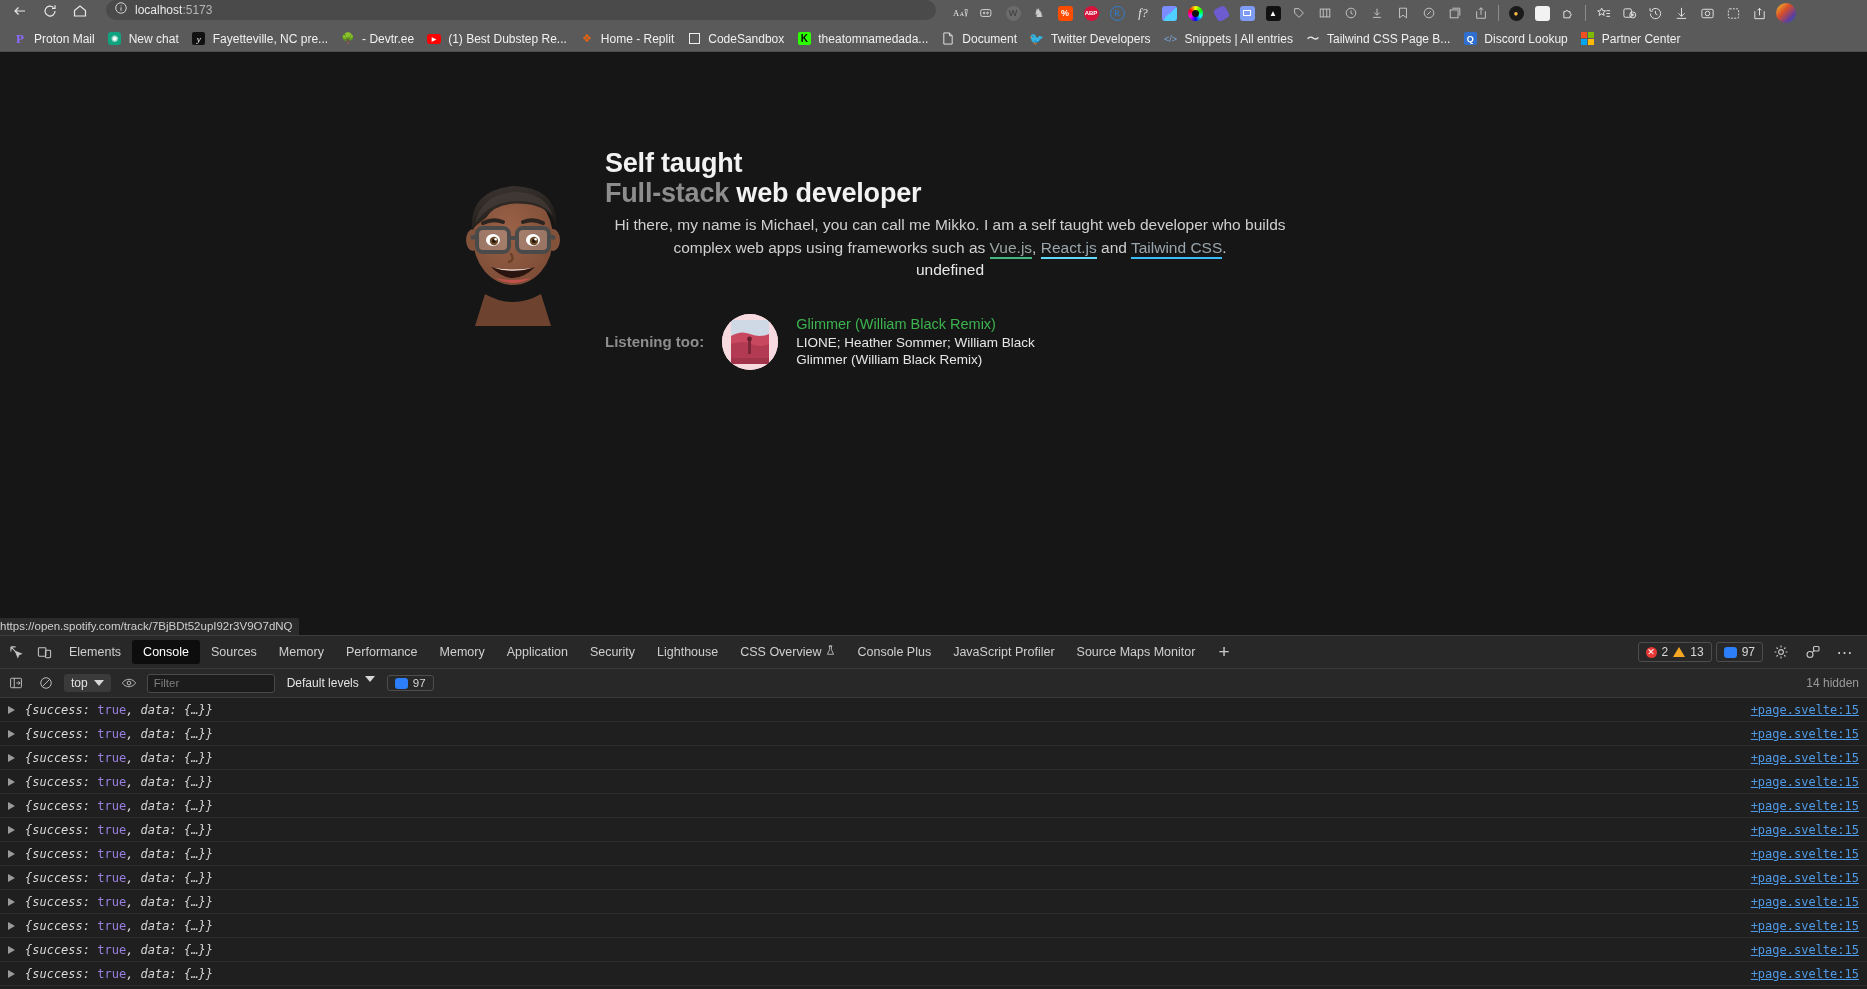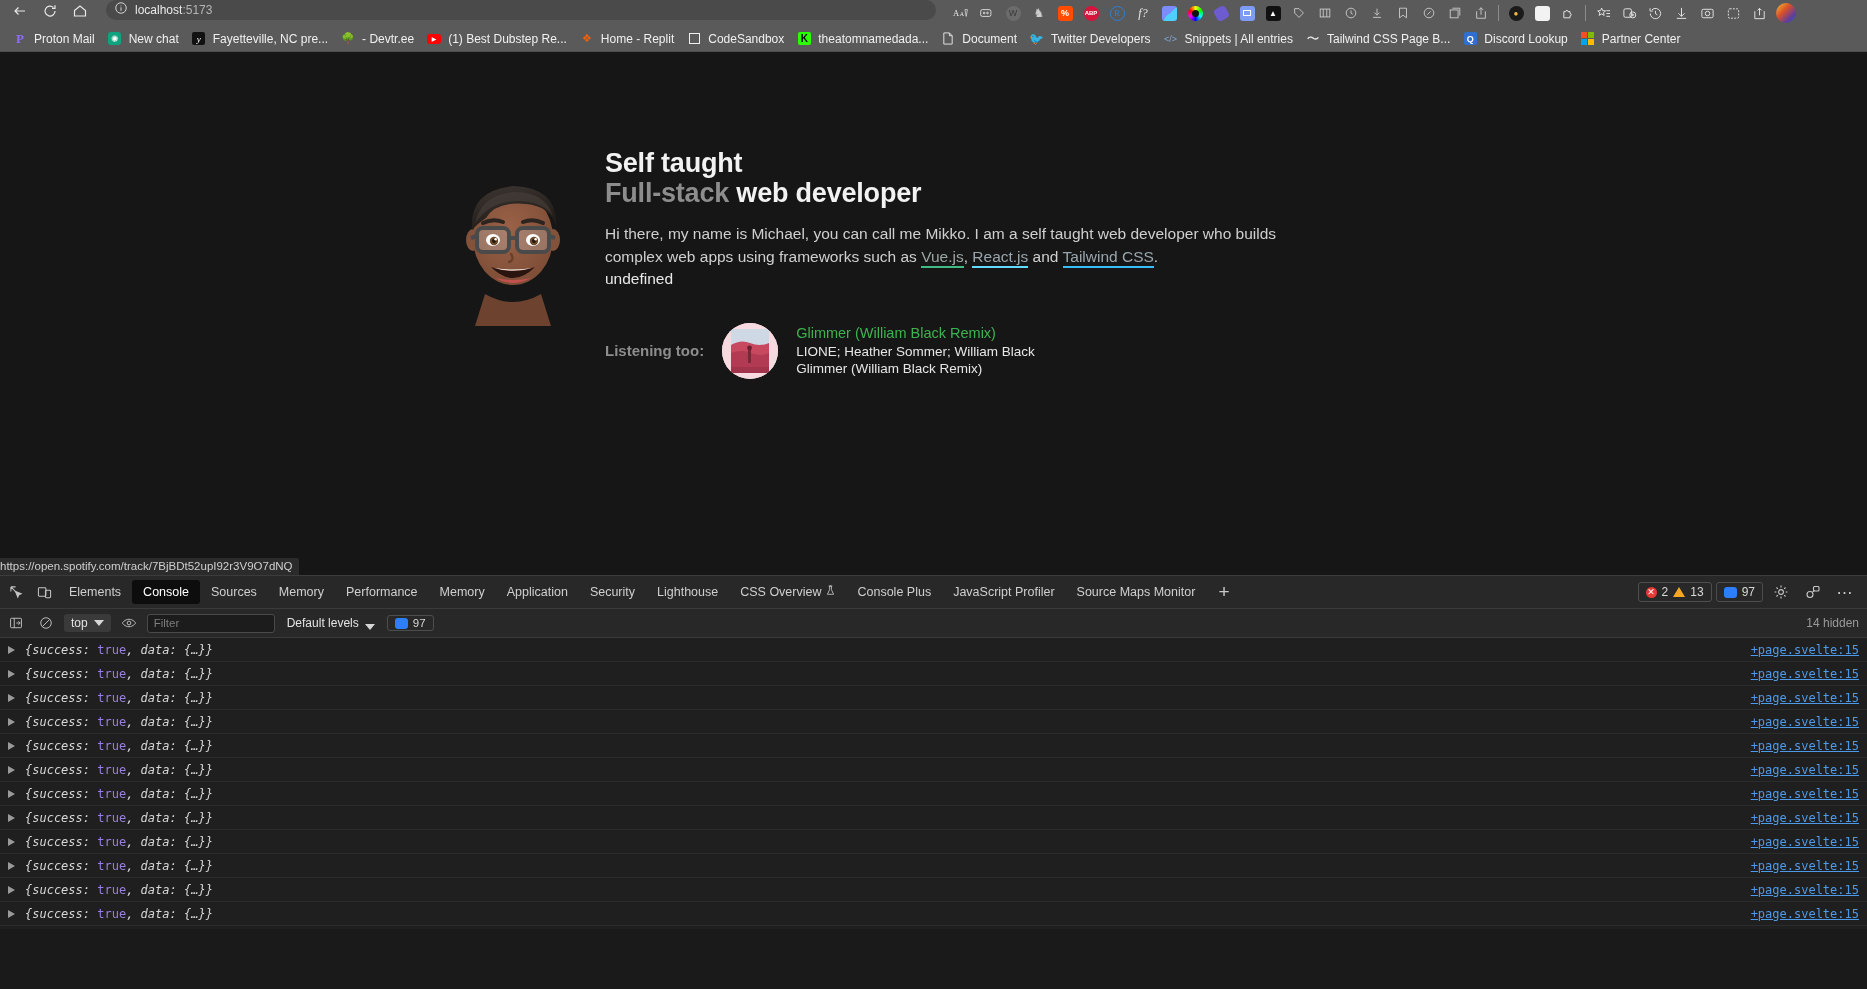--- a/index.html
+++ b/index.html
@@ -82,21 +82,21 @@
     border-radius: 3px;
     white-space: nowrap;
     flex: 0 0 auto;
   }
   .bm-label { font-size: 12px; color: #f0f0f0; }
   .bm-ico { width: 16px; height: 16px; display:flex; align-items:center; justify-content:center; flex:0 0 auto; font-size: 11px;}
   .fav-sq { width: 13px; height: 13px; border-radius: 2px; display:block; }
 
   
   .page {
-    height: 523px;
+    height: 583px;
     background: #161616;
     position: relative;
     overflow: hidden;
   }
   .hero {
     display: flex;
     align-items: flex-start;
     padding-top: 96px;
     padding-left: 455px;
     gap: 34px;
@@ -110,25 +110,26 @@
   .hero-text { max-width: 690px; }
   h1.title {
     font-size: 27px;
     line-height: 1.12;
     font-weight: bold;
     color: #f2f2f2;
     letter-spacing: -0.2px;
   }
   h1.title .dim { color: #8d8d8d; }
   .bio {
-    margin-top: 15px;
+    margin-top: 6px;
     font-size: 15.5px;
     line-height: 1.45;
     color: #cfcfcf;
     max-width: 690px;
+    text-align: center;
   }
   .lnk { text-decoration: none; padding-bottom: 1px; }
   .lnk.vue { color: #9aa6a0; border-bottom: 2px solid #42b883; }
   .lnk.react { color: #9aa6ad; border-bottom: 2px solid #61dafb; }
   .lnk.tw { color: #9aa6ad; border-bottom: 2px solid #38bdf8; }
   .undef { display:block; color:#e8e8e8; font-size:15.5px; }
 
   .listening {
     margin-top: 32px;
     display: flex;
@@ -247,21 +248,21 @@
     border: 1px solid #4a4a4a;
     border-radius: 3px;
     color: #e0e0e0;
     font-size: 11.5px;
     padding: 0 6px;
     font-family: "Liberation Sans", sans-serif;
     outline: none;
   }
   .filter-input::placeholder { color: #7d7d7d; }
   .levels {
-    display: flex; align-items: flex-end; gap: 6px;
+    display: flex; align-items: flex-start; gap: 6px;
     font-size: 12px; color: #e4e4e4;
     padding: 2px 6px; flex:0 0 auto;
   }
   .caret { width:0;height:0;border-left:5px solid transparent;border-right:5px solid transparent;border-top:6px solid #d6d6d6;}
   .msgcount {
     display:flex;align-items:center;gap:5px;
     border:1px solid #4d4d4d;border-radius:3px;
     padding:1px 7px;font-size:11.5px;color:#d8d8d8; flex:0 0 auto;
   }
   .hidden-count { margin-left:auto; font-size:12px; color:#9a9a9a; }

